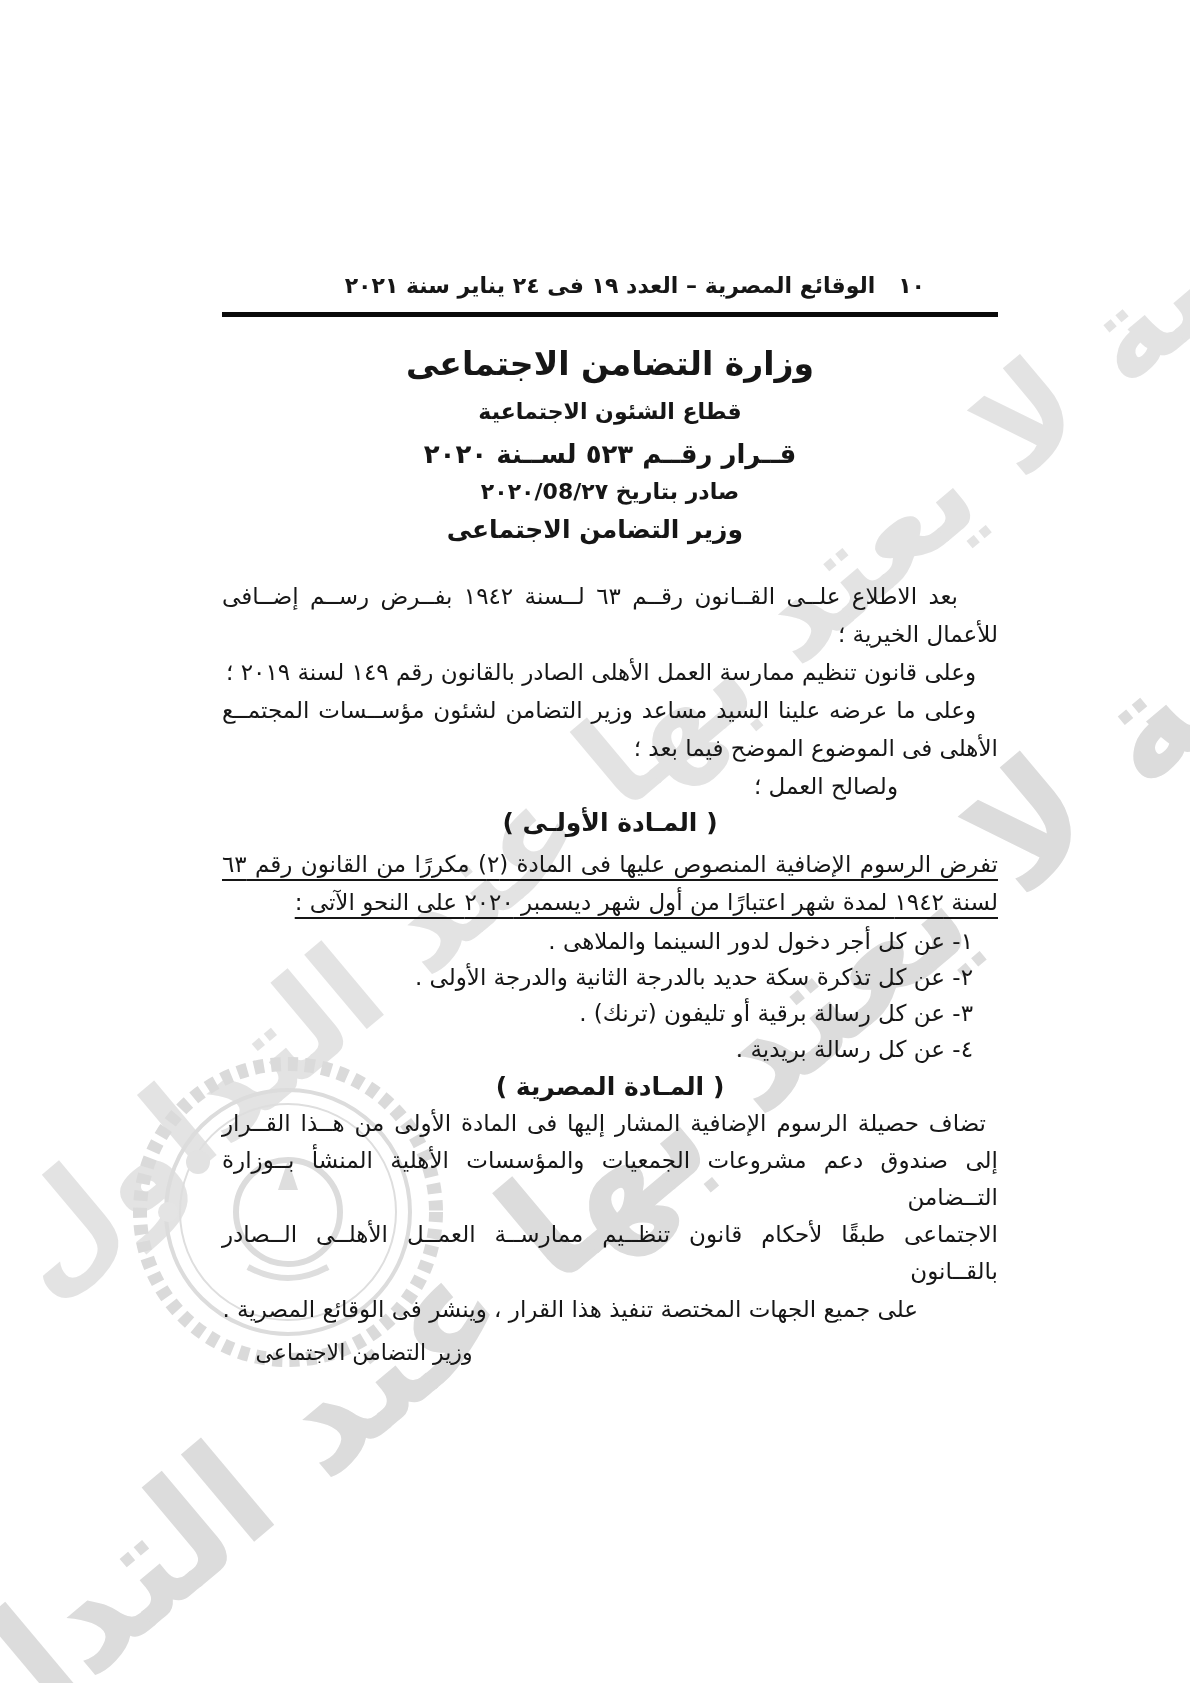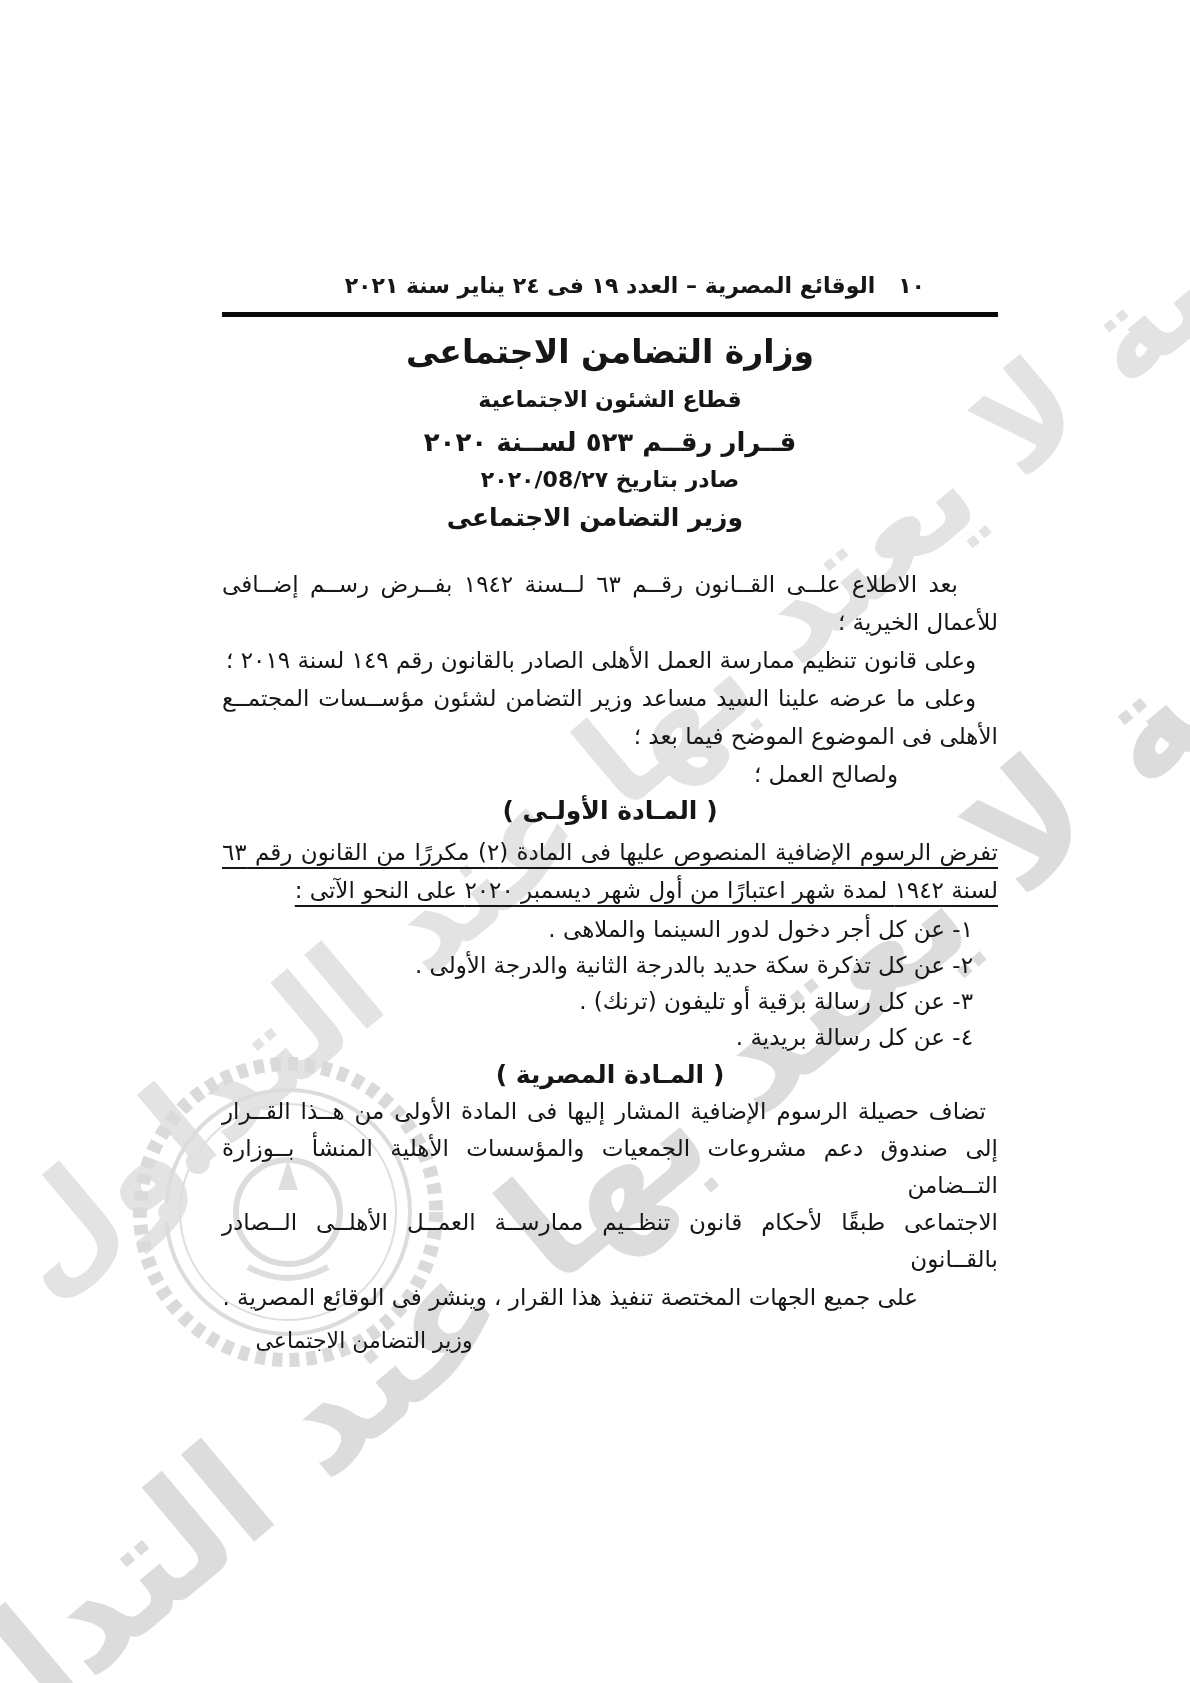--- a/index.html
+++ b/index.html
@@ -21,21 +21,21 @@
   .wm-band2{font-size:128px;left:-260px;top:430px;color:#e3e3e3;}
   .wm-seal{position:absolute;left:128px;top:1052px;}
   
   .content{
     position:absolute;left:222px;top:268px;width:776px;z-index:1;
     direction:rtl;text-align:right;
   }
   .header-row{position:relative;height:36px;line-height:36px;font-size:22px;font-weight:bold;text-align:center;}
   .page-num{position:absolute;right:73px;top:0;}
   .rule{margin-top:8px;border-top:5px solid #0a0a0a;height:0;}
-  .ministry{margin-top:12px;font-size:33px;line-height:46px;font-weight:bold;text-align:center;}
+  .ministry{margin-top:24px;font-size:33px;line-height:46px;font-weight:bold;text-align:center;}
   .sector{margin-top:8px;font-size:22px;line-height:34px;font-weight:bold;text-align:center;}
   .decree{margin-top:6px;font-size:26px;line-height:38px;font-weight:bold;text-align:center;}
   .issued{margin-top:2px;font-size:22px;line-height:34px;font-weight:bold;text-align:center;}
   .minister{margin-top:2px;font-size:25px;line-height:38px;font-weight:bold;margin-right:255px;}
   .l{font-size:23px;line-height:38px;}
   .just{text-align:justify;text-align-last:justify;}
   .ind12{margin-right:12px;}
   .ind22{margin-right:22px;}
   .ind40{margin-right:40px;margin-top:28px;}
   .ind80{margin-right:80px;}

